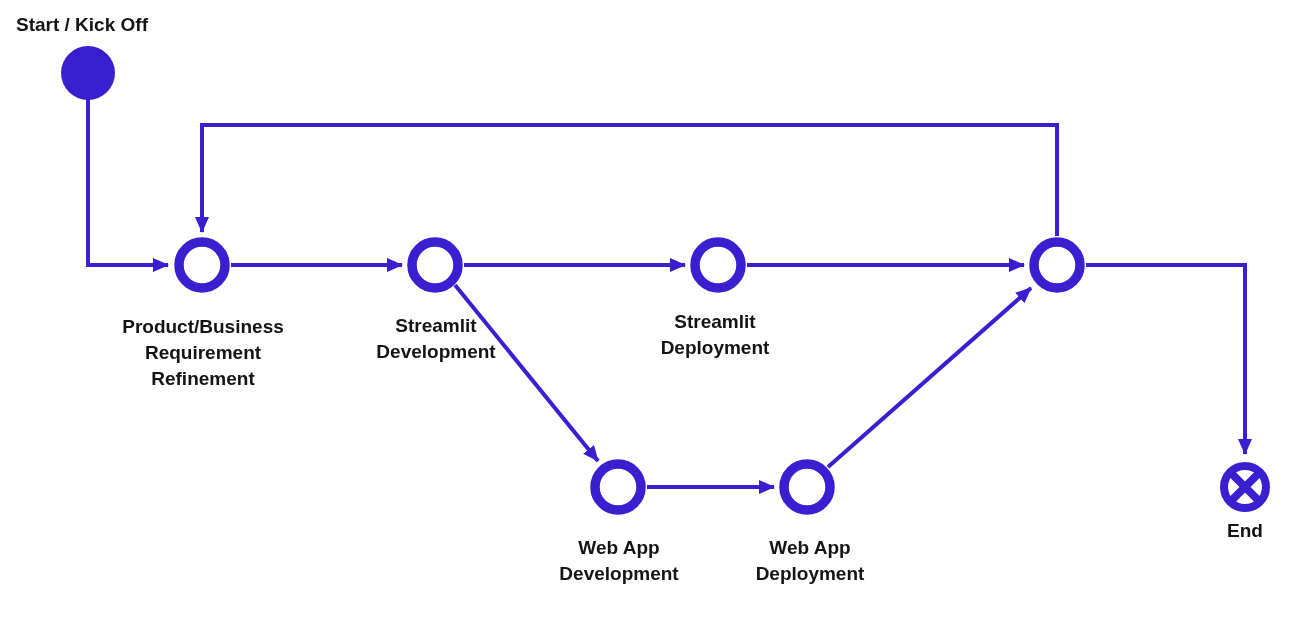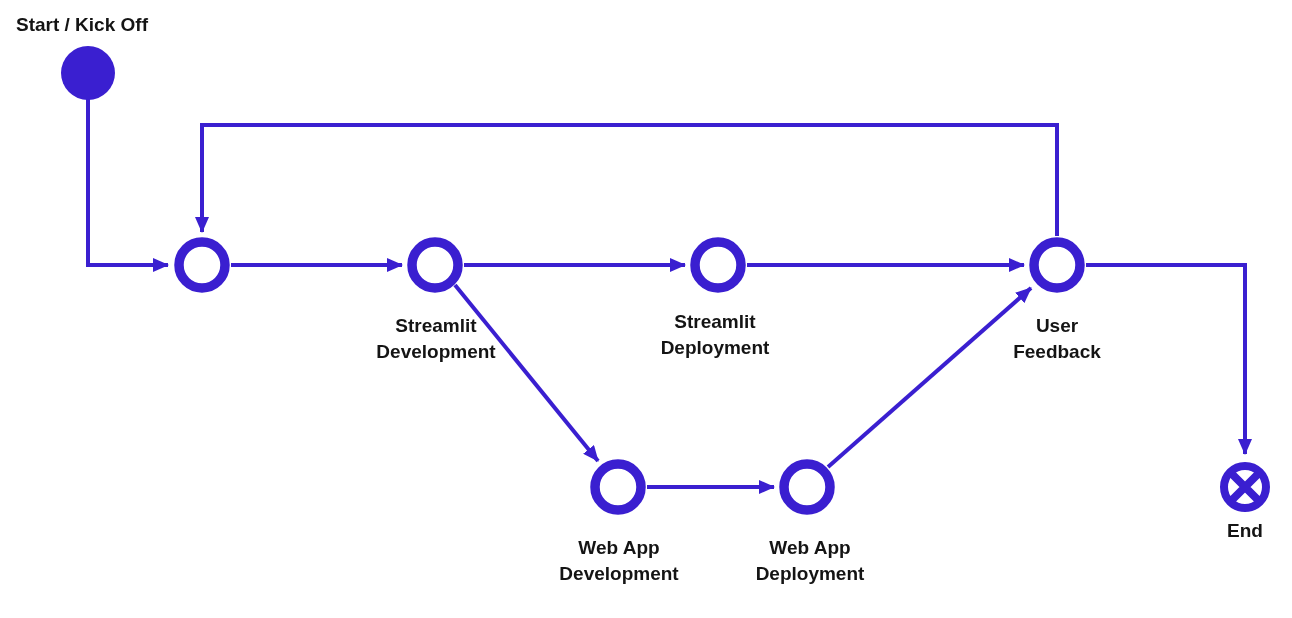--- a/index.html
+++ b/index.html
@@ -62,29 +62,30 @@
     <circle cx="807" cy="487" r="23" fill="#ffffff" stroke="#3A1FD0" stroke-width="9.5"></circle>
 
     <g>
       <circle cx="1245" cy="487" r="21" fill="#ffffff" stroke="#3A1FD0" stroke-width="8"></circle>
       <path d="M 1232 474 L 1258 500 M 1258 474 L 1232 500" stroke="#3A1FD0" stroke-width="8" fill="none"></path>
     </g>
   </svg>
 
   <div class="lbl-left" style="left:16px; top:13px;">Start / Kick Off</div>
 
+  <div class="lbl" style="left:203px; top:314px;">Product/Business
+Requirement
+Refinement</div>
 
   <div class="lbl" style="left:436px; top:313px;">Streamlit
 Development</div>
 
   <div class="lbl" style="left:715px; top:309px;">Streamlit
 Deployment</div>
 
-  <div class="lbl" style="left:1057px; top:313px;">User
-Feedback</div>
 
   <div class="lbl" style="left:619px; top:535px;">Web App
 Development</div>
 
   <div class="lbl" style="left:810px; top:535px;">Web App
 Deployment</div>
 
   <div class="lbl" style="left:1245px; top:518px;">End</div>
 
 </div>

